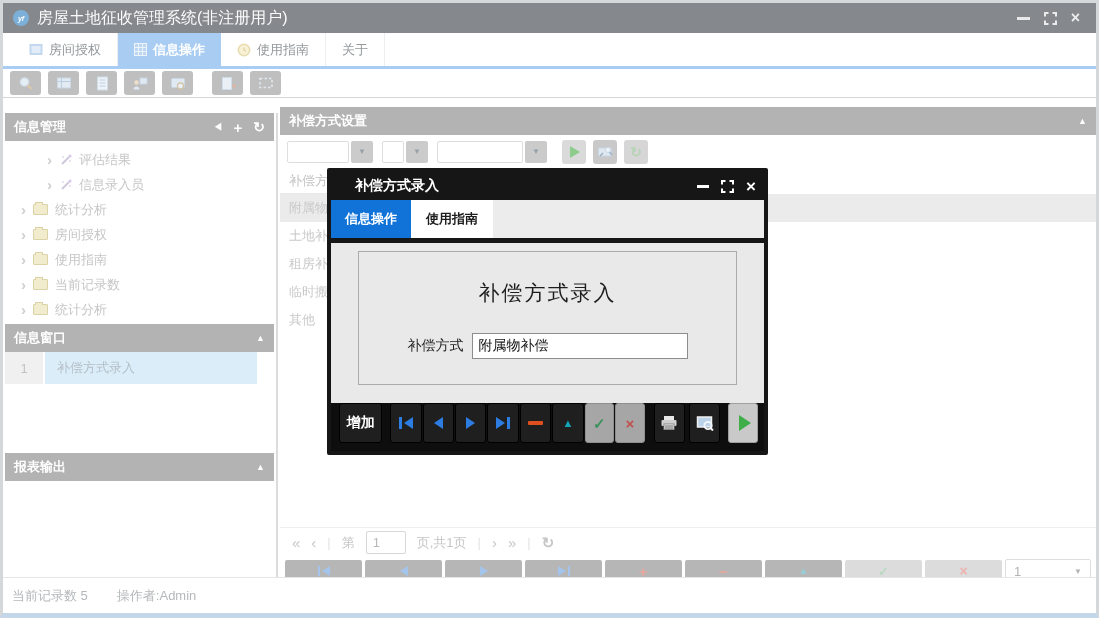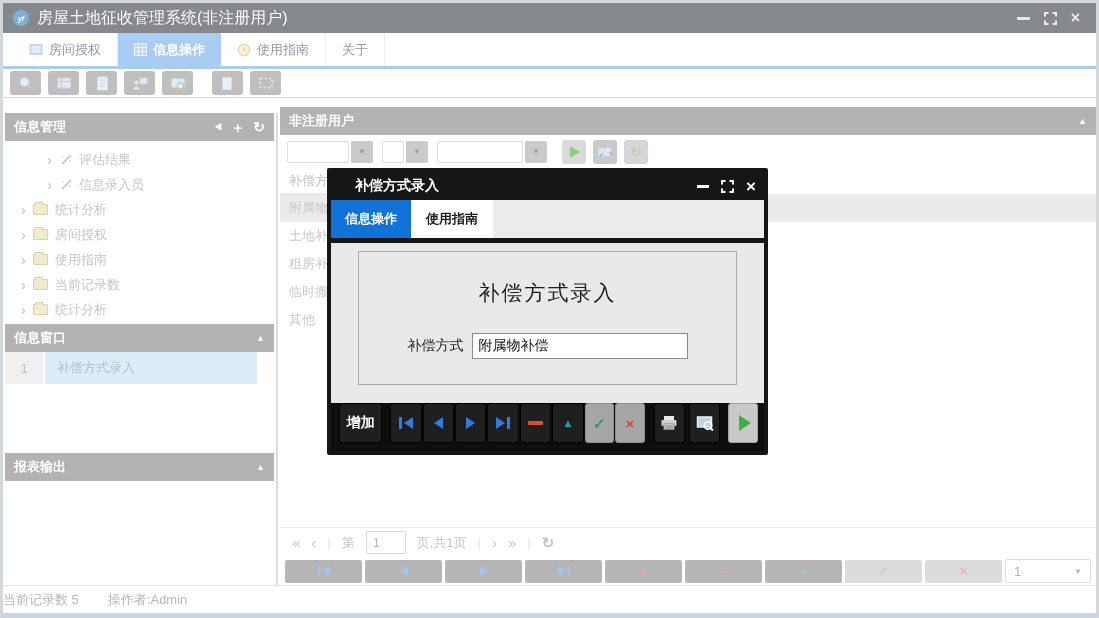--- a/index.html
+++ b/index.html
@@ -106,22 +106,22 @@
   .bplus { color:#e7a79c; font-size:15px; font-weight:bold; line-height:1; }
   .bup { color:#98ccd8; font-size:10px; line-height:1; }
   .bcheck { color:#b9d9c2; font-size:13px; font-weight:bold; line-height:1; }
   .bx { color:#eeb3ae; font-size:14px; font-weight:bold; line-height:1; }
   .recsel { margin-left:auto; width:86px; height:24px; background:#fff; border:1px solid #dedede;
             border-radius:2px; display:flex; align-items:center; padding:0 8px; color:#b3b3b3;
             font-size:13px; cursor:pointer; }
   .recsel .arr { margin-left:auto; font-size:8px; color:#b3b3b3; }
 
   
-  .statusbar { position:absolute; left:0; right:0; bottom:0; height:28px; background:#fff;
-               border-top:1px solid #e6e6e6; display:flex; align-items:center; 
+  .statusbar { position:absolute; left:0; right:0; bottom:0; height:36px; background:#fff;
+               border-top:1px solid #e6e6e6; display:flex; align-items:center; padding-left:9px;
                color:#b5b8ba; font-size:13px; }
   .statusbar span { margin-right:29px; }
 
   
   .dialog { position:absolute; left:324px; top:165px; width:441px; height:287px; background:#161616;
             padding:4px; border-radius:2px; display:flex; flex-direction:column; z-index:10; }
   .dlg-titlebar { height:28px; display:flex; align-items:center; color:#fff; font-size:14px;
                   font-weight:bold; padding-left:24px; }
   .dlg-controls { margin-left:auto; display:flex; align-items:center; gap:12px; padding-right:8px; }
   .dlg-wc { display:flex; align-items:center; justify-content:center; cursor:pointer; }
@@ -341,21 +341,21 @@
         <span>报表输出</span>
         <span class="ptools">
           <span class="pt-up">▲</span>
         </span>
       </div>
       <div class="sfiller"></div>
     </div>
 
     <div class="main">
       <div class="panel-header">
-        <span>非注册用户</span>
+        <span>补偿方式设置</span>
         <span class="ptools">
           <span class="pt-up">▲</span>
         </span>
       </div>
 
       <div class="subtoolbar">
         <span class="combo">
           <span class="combo-field" style="width:62px"></span>
           <span class="combo-arrow">▼</span>
         </span>

